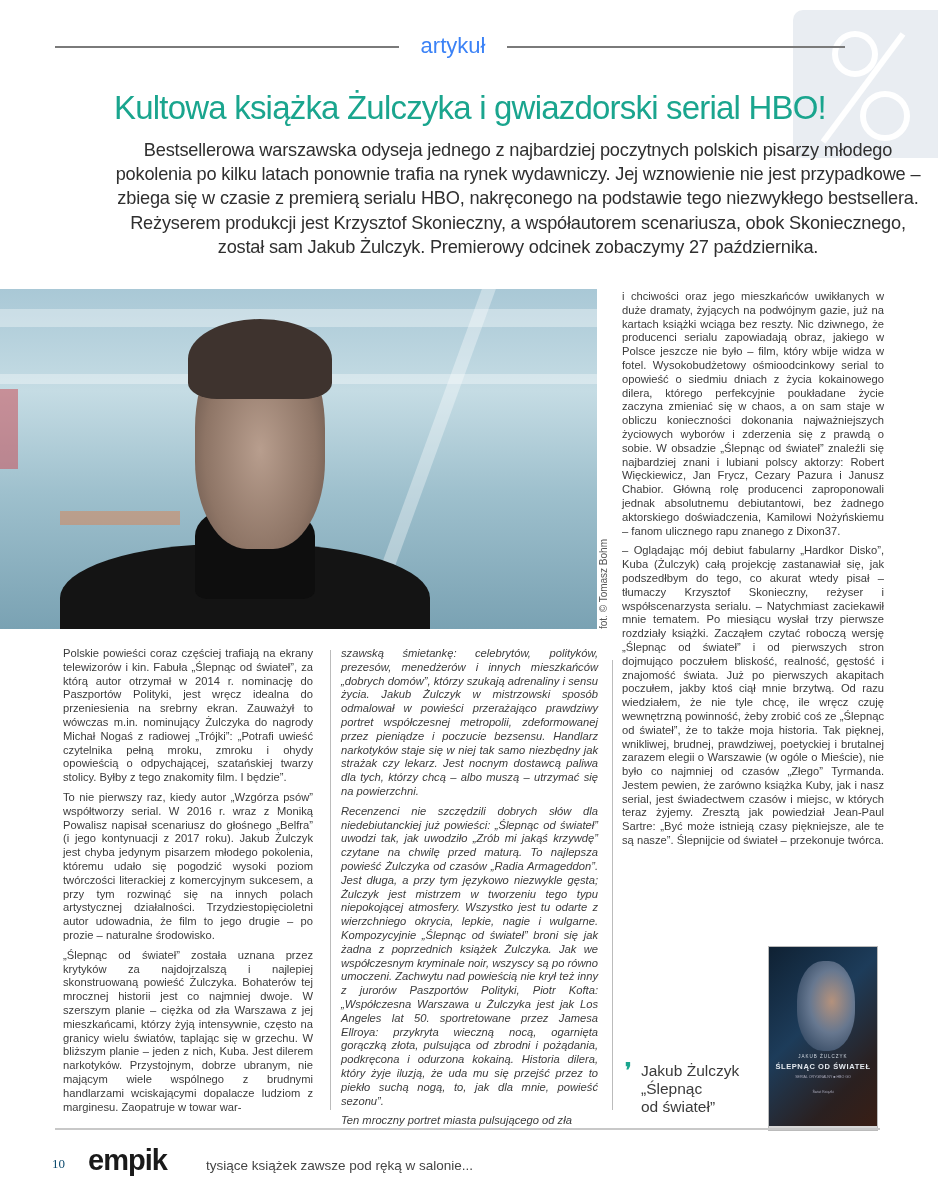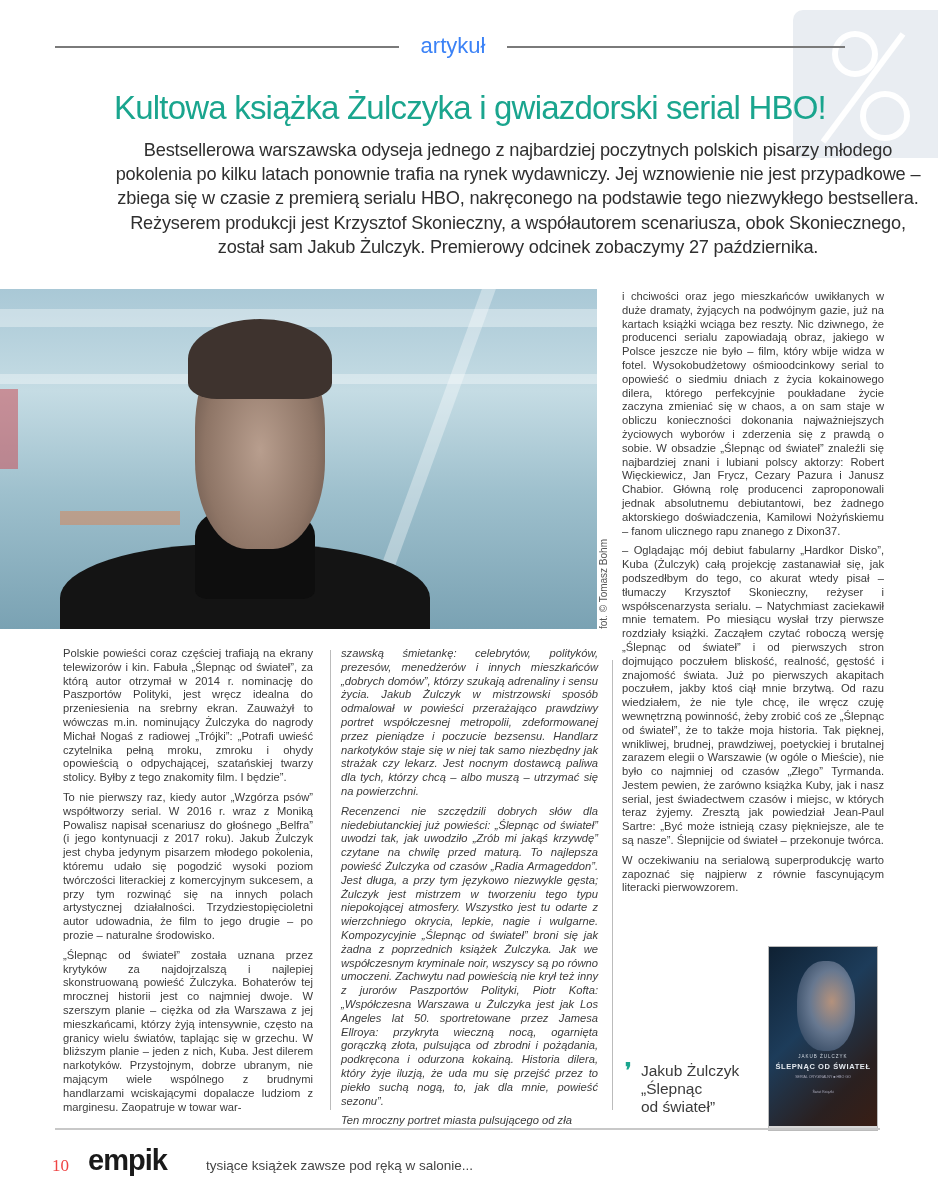--- a/index.html
+++ b/index.html
@@ -92,21 +92,21 @@
     opacity: 0.9;
   }
   .book-cover .author { position: absolute; left: 0; width: 100%; top: 107px; text-align: center; font-size: 4.5px; color: #cfd7e0; letter-spacing: 1px; }
   .book-cover .title { position: absolute; left: 0; width: 100%; top: 115px; text-align: center; font-size: 7.5px; color: #e4e9ef; font-weight: bold; letter-spacing: 0.6px; }
   .book-cover .sub { position: absolute; left: 0; width: 100%; top: 128px; text-align: center; font-size: 3.6px; color: #aab; }
   .book-cover .pub { position: absolute; left: 0; width: 100%; top: 143px; text-align: center; font-size: 3.6px; color: #aab; }
   .book-cover .base { position: absolute; left: 0; bottom: 0; width: 100%; height: 4px; background: #d8d8d8; }
 
   .footer-rule { position: absolute; left: 55px; top: 1128px; width: 825px; height: 2px; background: #c8c8c8; }
   .footer { position: absolute; left: 40px; top: 1146px; height: 36px; }
-  .footer .page-no { position: absolute; left: 12px; top: 10px; font-family: "Liberation Serif", serif; font-size: 17px; color: #ef4444; }
+  .footer .page-no { position: absolute; left: 12px; top: 10px; font-family: "Liberation Serif", serif; font-size: 13px; color: #0c4a6e; }
   .footer .logo { position: absolute; left: 48px; top: -2px; font-size: 29px; font-weight: bold; color: #1a1a1a; letter-spacing: -1px; white-space: nowrap; }
   .footer .tagline { position: absolute; left: 166px; top: 12px; font-size: 13.5px; color: #444; white-space: nowrap; }
 </style>
 </head>
 <body>
 
 <div class="watermark">
   <svg width="120" height="125" viewBox="0 0 120 125">
     <circle cx="52" cy="30" r="20" fill="none" stroke="#ffffff" stroke-width="6"></circle>
     <circle cx="82" cy="92" r="22" fill="none" stroke="#ffffff" stroke-width="6"></circle>
@@ -148,21 +148,20 @@
 
 <div class="col col-2">
   <p>szawską śmietankę: celebrytów, polityków, prezesów, menedżerów i innych mieszkańców „dobrych domów”, którzy szukają adrenaliny i sensu życia. Jakub Żulczyk w mistrzowski sposób odmalował w powieści przerażająco prawdziwy portret współczesnej metropolii, zdeformowanej przez pieniądze i poczucie bezsensu. Handlarz narkotyków staje się w niej tak samo niezbędny jak strażak czy lekarz. Jest nocnym dostawcą paliwa dla tych, którzy chcą – albo muszą – utrzymać się na powierzchni.</p>
   <p>Recenzenci nie szczędzili dobrych słów dla niedebiutanckiej już powieści: „Ślepnąc od świateł” uwodzi tak, jak uwodziło „Zrób mi jakąś krzywdę” czytane na chwilę przed maturą. To najlepsza powieść Żulczyka od czasów „Radia Armageddon”. Jest długa, a przy tym językowo niezwykle gęsta; Żulczyk jest mistrzem w tworzeniu tego typu niepokojącej atmosfery. Wszystko jest tu odarte z wierzchniego okrycia, lepkie, nagie i wulgarne. Kompozycyjnie „Ślepnąc od świateł” broni się jak żadna z poprzednich książek Żulczyka. Jak we współczesnym kryminale noir, wszyscy są po równo umoczeni. Zachwytu nad powieścią nie krył też inny z jurorów Paszportów Polityki, Piotr Kofta: „Współczesna Warszawa u Żulczyka jest jak Los Angeles lat 50. sportretowane przez Jamesa Ellroya: przykryta wieczną nocą, ogarnięta gorączką złota, pulsująca od zbrodni i pożądania, podkręcona i odurzona kokainą. Historia dilera, który żyje iluzją, że uda mu się przejść przez to piekło suchą nogą, to, jak dla mnie, powieść sezonu”.</p>
   <p>Ten mroczny portret miasta pulsującego od zła</p>
 </div>
 
 <div class="col col-3">
   <p>i chciwości oraz jego mieszkańców uwikłanych w duże dramaty, żyjących na podwójnym gazie, już na kartach książki wciąga bez reszty. Nic dziwnego, że producenci serialu zapowiadają obraz, jakiego w Polsce jeszcze nie było – film, który wbije widza w fotel. Wysokobudżetowy ośmioodcinkowy serial to opowieść o siedmiu dniach z życia kokainowego dilera, którego perfekcyjnie poukładane życie zaczyna zmieniać się w chaos, a on sam staje w obliczu konieczności dokonania najważniejszych życiowych wyborów i zderzenia się z prawdą o sobie. W obsadzie „Ślepnąc od świateł” znaleźli się najbardziej znani i lubiani polscy aktorzy: Robert Więckiewicz, Jan Frycz, Cezary Pazura i Janusz Chabior. Główną rolę producenci zaproponowali jednak absolutnemu debiutantowi, bez żadnego aktorskiego doświadczenia, Kamilowi Nożyńskiemu – fanom ulicznego rapu znanego z Dixon37.</p>
   <p>– Oglądając mój debiut fabularny „Hardkor Disko”, Kuba (Żulczyk) całą projekcję zastanawiał się, jak podszedłbym do tego, co akurat wtedy pisał – tłumaczy Krzysztof Skonieczny, reżyser i współscenarzysta serialu. – Natychmiast zaciekawił mnie tematem. Po miesiącu wysłał trzy pierwsze rozdziały książki. Zacząłem czytać roboczą wersję „Ślepnąc od świateł” i od pierwszych stron dojmująco poczułem bliskość, realność, gęstość i znajomość świata. Już po pierwszych akapitach poczułem, jakby ktoś ciął mnie brzytwą. Od razu wiedziałem, że nie tyle chcę, ile wręcz czuję wewnętrzną powinność, żeby zrobić coś ze „Ślepnąc od świateł”, że to także moja historia. Tak pięknej, wnikliwej, brudnej, prawdziwej, poetyckiej i brutalnej zarazem elegii o Warszawie (w ogóle o Mieście), nie było co najmniej od czasów „Złego” Tyrmanda. Jestem pewien, że zarówno książka Kuby, jak i nasz serial, jest świadectwem czasów i miejsc, w których teraz żyjemy. Zresztą jak powiedział Jean-Paul Sartre: „Być może istnieją czasy piękniejsze, ale te są nasze”. Ślepnijcie od świateł – przekonuje twórca.</p>
-  <p>W oczekiwaniu na serialową superprodukcję warto zapoznać się najpierw z równie fascynującym literacki pierwowzorem.</p>
 </div>
 
 <div class="book-caption">
   <span class="quote-mark">❜</span>
   <div class="lines">
     <div>Jakub Żulczyk</div>
     <div>„Ślepnąc</div>
     <div>od świateł”</div>
   </div>
 </div>

